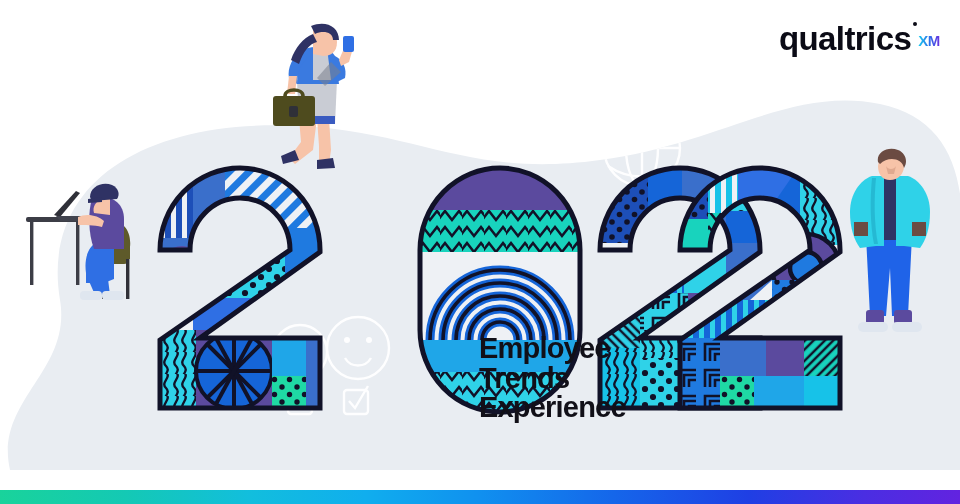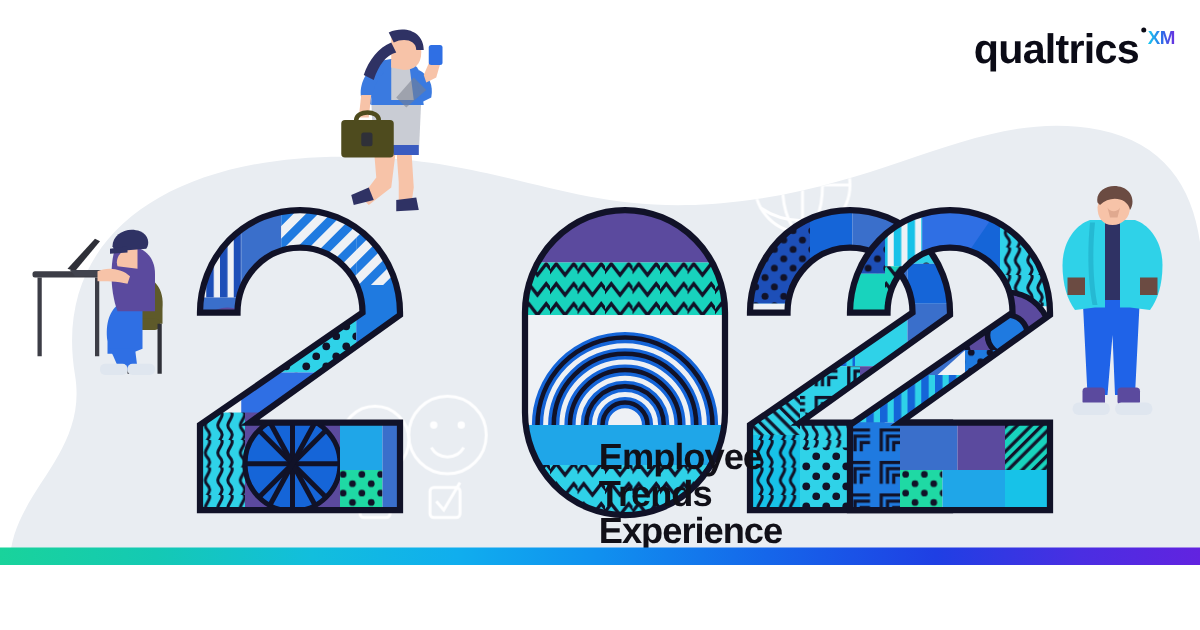--- a/index.html
+++ b/index.html
@@ -1,36 +1,36 @@
 <!DOCTYPE html>
 <html><head>
 <meta charset="utf-8">
 <style>
   html,body{margin:0;padding:0;background:#ffffff;}
   body{width:960px;height:504px;overflow:hidden;
        font-family:"Liberation Sans", sans-serif;}
 
-  #stage{position:relative;width:960px;height:452px;background:#ffffff;overflow:hidden;}
+  #stage{position:relative;width:960px;height:504px;background:#ffffff;overflow:hidden;}
 
   
   .blob{position:absolute;inset:0;}
 
   
   #logo{position:absolute;left:779px;top:22px;height:36px;display:flex;align-items:flex-start;}
   #logo .word{font-size:33px;font-weight:700;color:#0b0b16;letter-spacing:-0.6px;
               line-height:34px;font-family:"Liberation Sans",sans-serif;}
   #logo .dot{display:inline-block;width:4px;height:4px;border-radius:50%;
              background:#0b0b16;margin-left:2px;vertical-align:baseline;}
-  #logo .xm{font-size:15px;font-weight:700;line-height:15px;margin-left:1px;margin-top:1px;
+  #logo .xm{font-size:15px;font-weight:700;line-height:15px;margin-left:1px;margin-top:11px;
             background:linear-gradient(90deg,#16cdf0 0%,#2f6ae8 55%,#6b2fe0 100%);
             -webkit-background-clip:text;background-clip:text;color:transparent;
             letter-spacing:-0.3px;}
 
   
-  #headline{position:absolute;left:479px;top:352px;width:300px;}
+  #headline{position:absolute;left:479px;top:334px;width:300px;}
   #headline div{font-size:29px;line-height:29.5px;font-weight:700;color:#111018;
                 letter-spacing:-0.8px;font-family:"Liberation Sans",sans-serif;}
 
   
   #art{position:absolute;left:0;top:0;}
 
   
   .person{position:absolute;}
 
   

